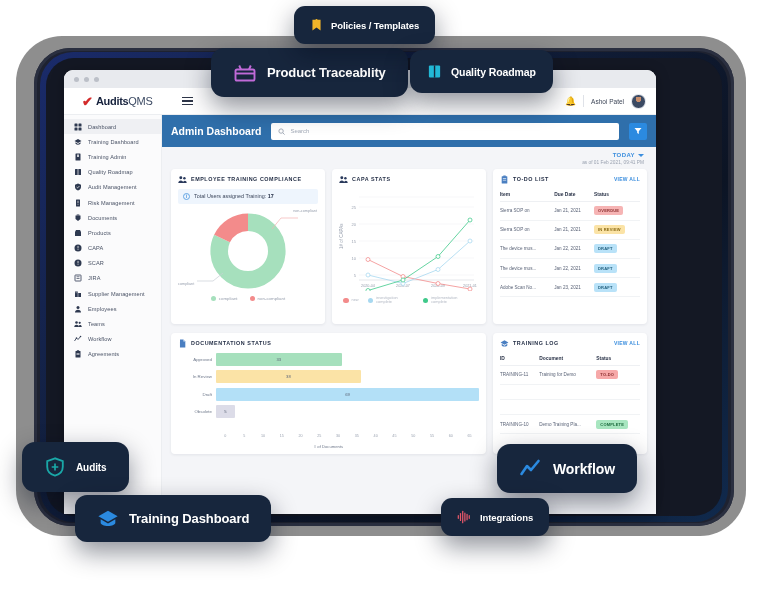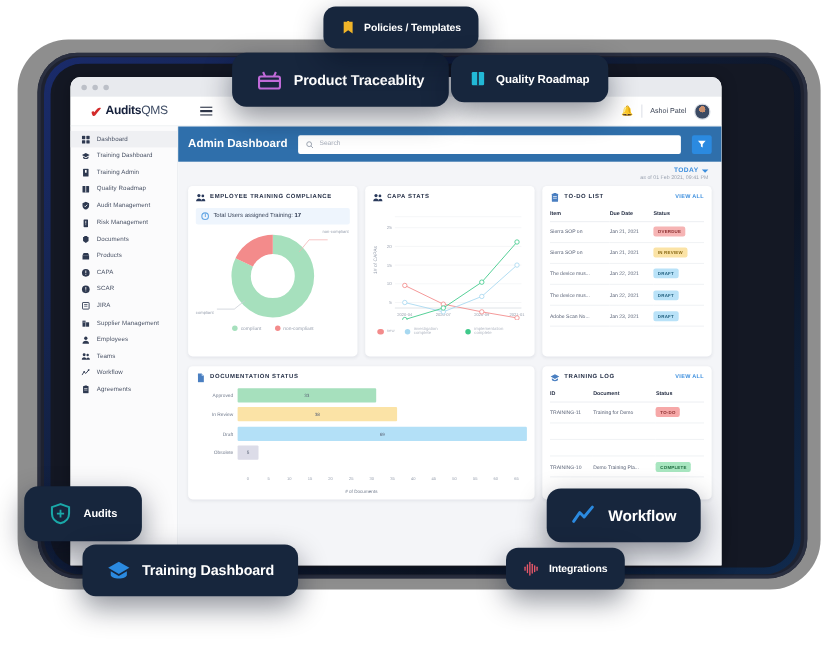--- a/index.html
+++ b/index.html
@@ -211,21 +211,21 @@
   .pill-traceability { left: 211px; top: 48px; height: 49px; }
   .pill-traceability .pill-lbl { font-size: 13px; }
   .pill-roadmap    { left: 410px; top: 50px;  height: 43px; border-radius: 12px; padding: 0 17px; gap: 9px; }
   .pill-roadmap .pill-lbl { font-size: 10.5px; }
   .pill-audits     { left: 22px;  top: 442px; height: 50px; }
   .pill-audits .pill-lbl { font-size: 10px; }
   .pill-training   { left: 75px;  top: 495px; height: 47px; border-radius: 12px; }
   .pill-training .pill-lbl { font-size: 13px; }
   .pill-workflow   { left: 497px; top: 444px; height: 49px; }
   .pill-workflow .pill-lbl { font-size: 14px; }
-  .pill-integrations { left: 441px; top: 498px; height: 38px; border-radius: 11px; padding: 0 16px; gap: 9px; margin-left: 19px; }
+  .pill-integrations { left: 441px; top: 498px; height: 38px; border-radius: 11px; padding: 0 16px; gap: 9px; }
   .pill-integrations .pill-lbl { font-size: 9.5px; }
   .pill-publishing { left: 566px; top: 498px; height: 50px; }
   .pill-publishing .pill-lbl { font-size: 14px; }
 </style>
 </head>
 <body>
 
 <div id="stage">
 
   <div class="laptop-shadow"></div>

